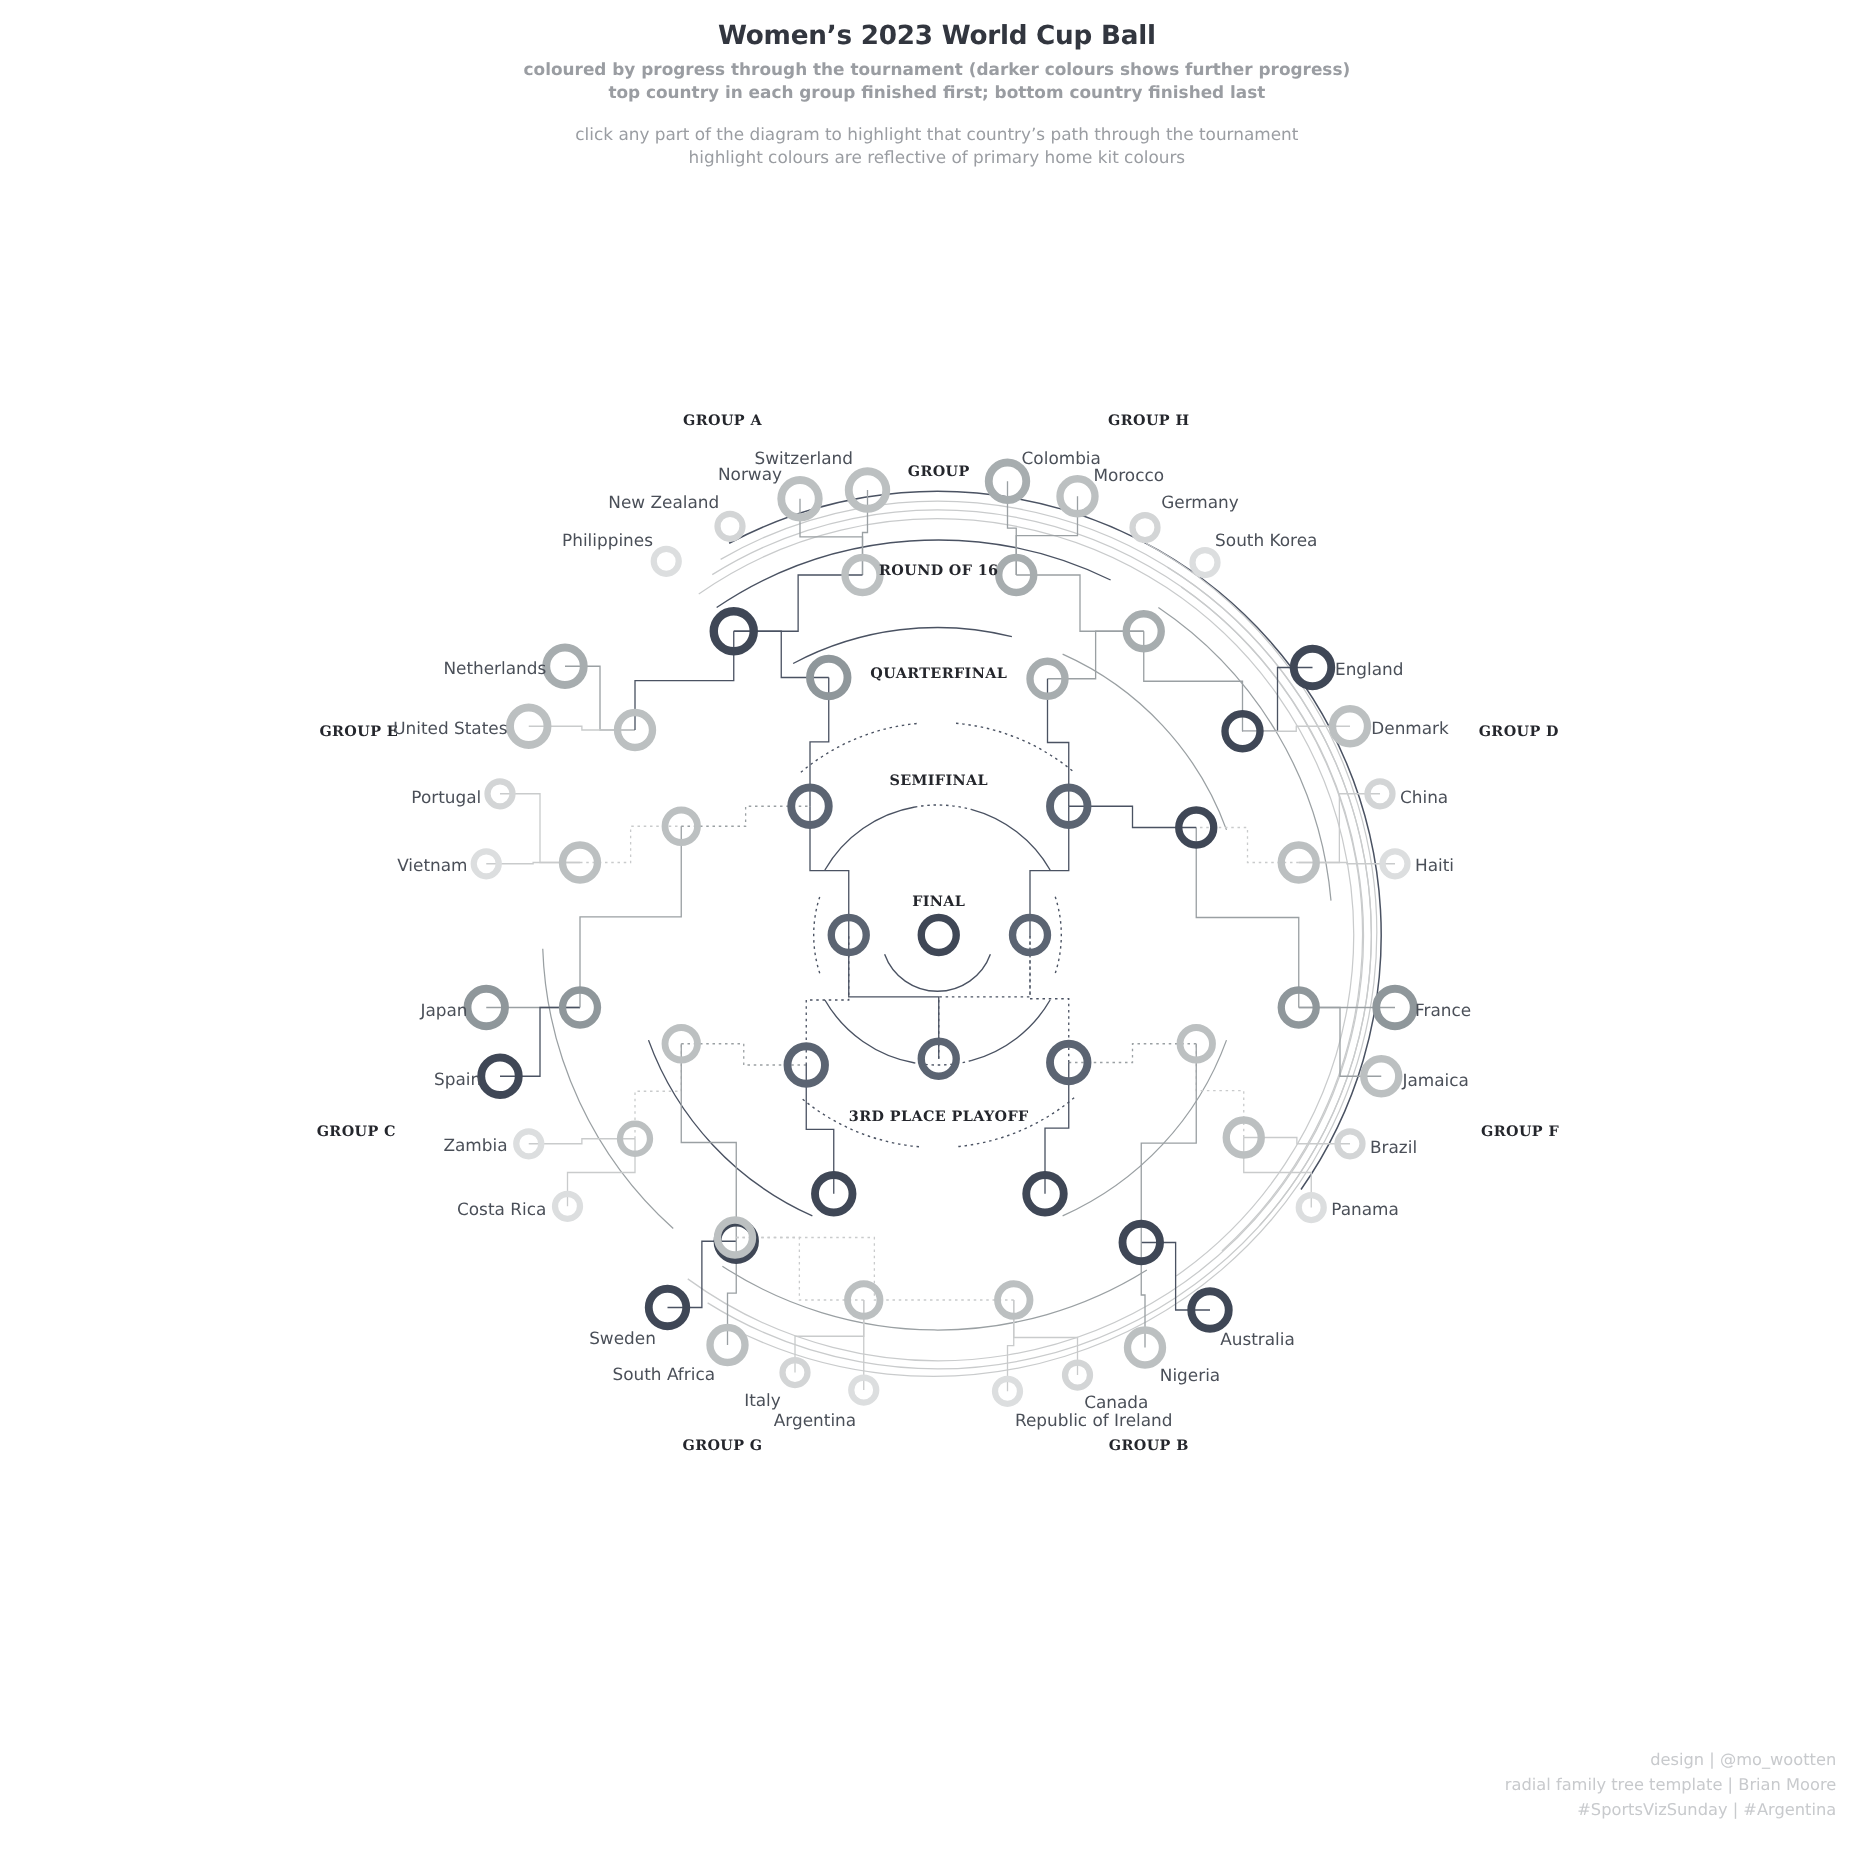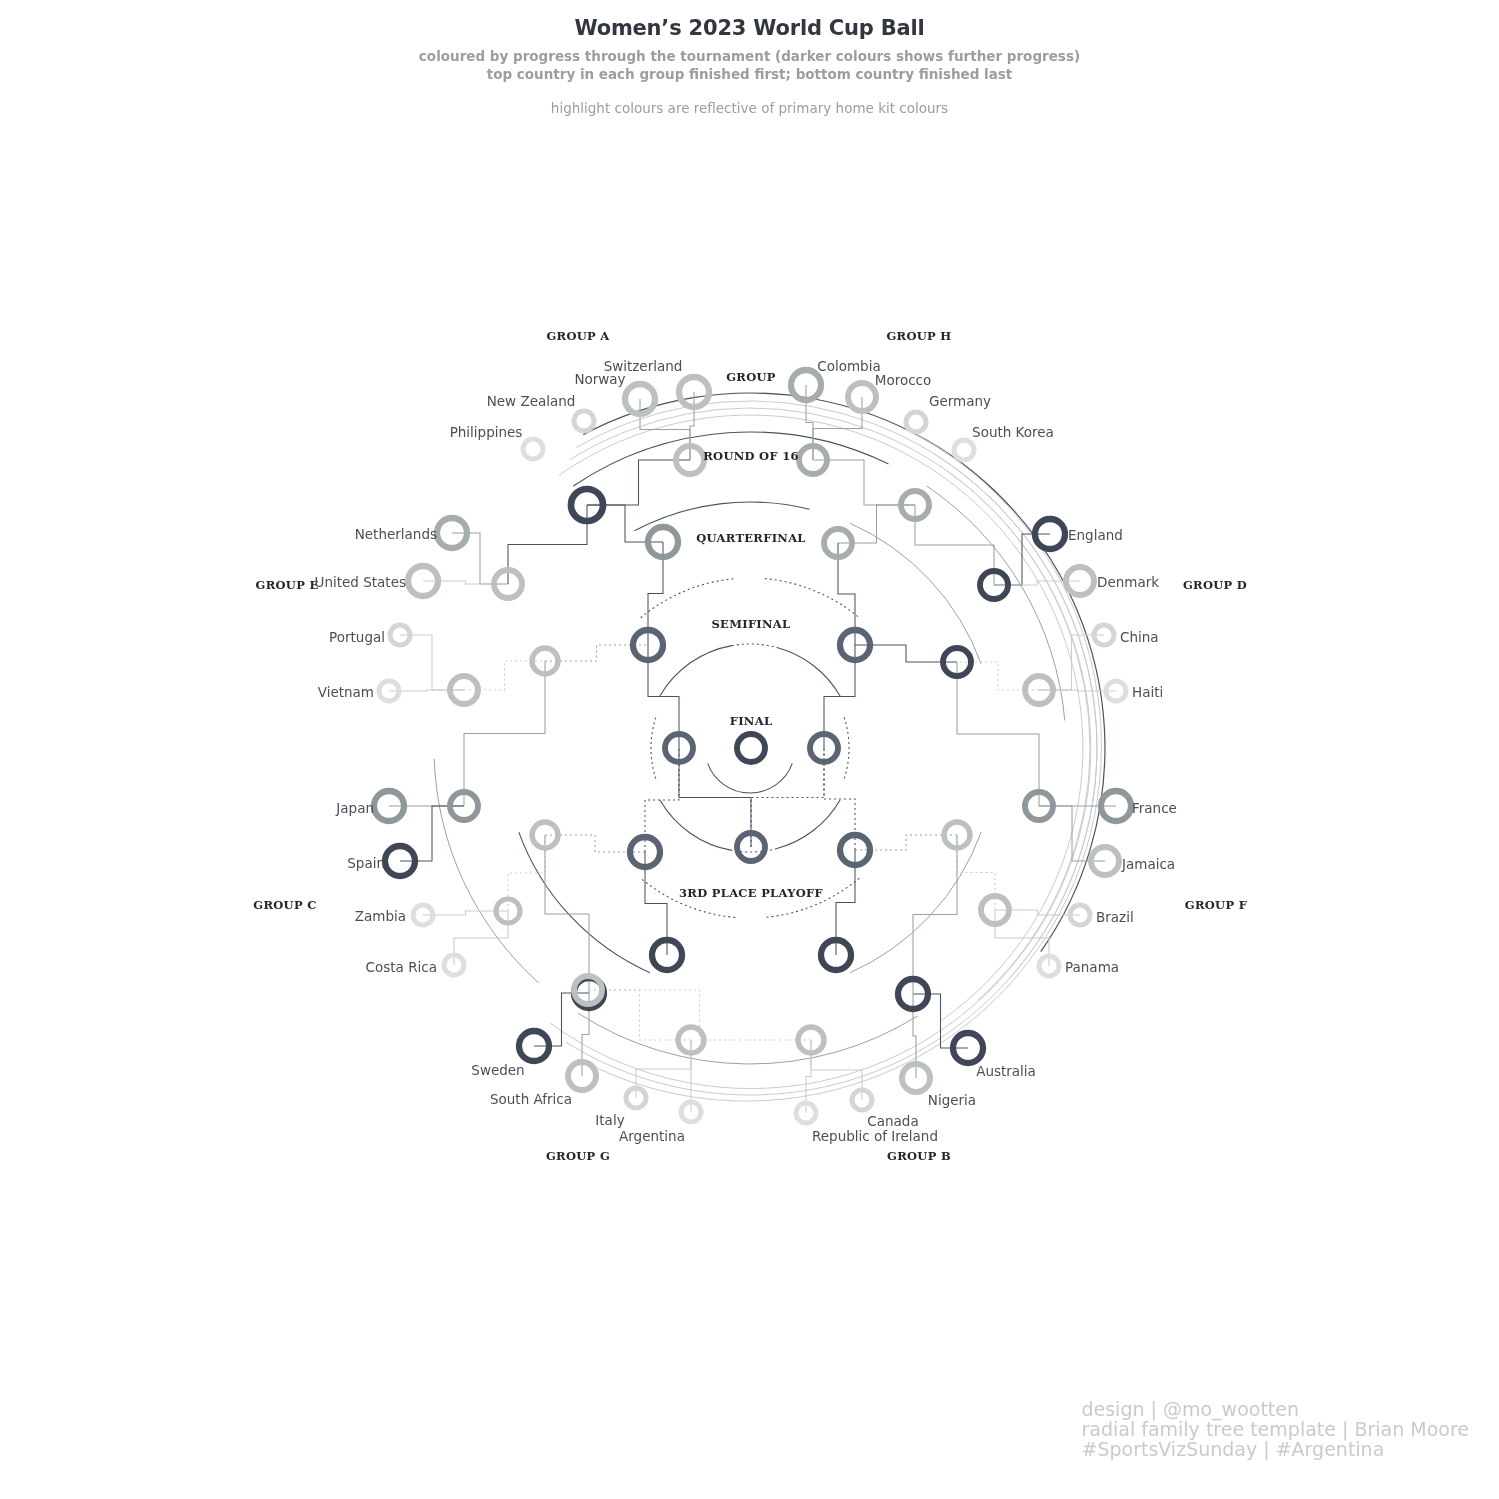--- a/index.html
+++ b/index.html
@@ -17,22 +17,22 @@
     font-weight:bold;font-size:21px;letter-spacing:-.2px;color:#32363f;
   }
   .sub{
     position:absolute;left:0;right:0;text-align:center;
     font-size:13.5px;color:#9a9da2;font-weight:400;line-height:17.5px;
   }
   #sub1{top:48px;font-weight:bold;}
   #sub2{top:100px;}
 
   .credits{
-    position:absolute;right:30px;bottom:40px;text-align:left;
-    font-size:19px;color:#c8cacd;line-height:20px;
+    position:absolute;right:30px;bottom:40px;text-align:right;
+    font-size:13px;color:#c8cacd;line-height:20px;
   }
   .credits div{white-space:pre;}
 
   svg{position:absolute;top:0;left:0;}
   text{font-family:"DejaVu Sans","Liberation Sans",sans-serif;}
   .ringlabel{
     font-family:"DejaVu Serif","Liberation Serif",serif;
     font-weight:bold;font-size:11.5px;fill:#24262c;letter-spacing:.3px;
   }
   .grouplabel{
@@ -47,20 +47,21 @@
 <div id="page">
 
   <div class="title">Women’s 2023 World Cup Ball</div>
 
   <div class="sub" id="sub1">
     <div>coloured by progress through the tournament (darker colours shows further progress)</div>
     <div>top country in each group finished first; bottom country finished last</div>
   </div>
 
   <div class="sub" id="sub2">
+    <div>click any part of the diagram to highlight that country’s path through the tournament</div>
     <div>highlight colours are reflective of primary home kit colours</div>
   </div>
 
   <svg id="bracket" width="1499" height="1499" viewBox="0 0 1499 1499">
     <g id="arcs">
         <path d="M 583.3 434.6 A 355 355 0 0 1 1040.8 951.6" fill="none" stroke="#4a5262" stroke-width="1.2"></path>
         <path d="M 576.5 447.5 A 347 347 0 0 1 1007.9 980.2" fill="none" stroke="#c9cbcc" stroke-width="1"></path>
         <path d="M 569.8 459.7 A 340 340 0 0 1 977.5 1000.7" fill="none" stroke="#c9cbcc" stroke-width="1"></path>
         <path d="M 559.0 475.2 A 333 333 0 0 1 941.0 1020.8" fill="none" stroke="#c9cbcc" stroke-width="1"></path>
         <path d="M 916.7 434.6 A 355 355 0 0 1 583.3 1061.4" fill="none" stroke="#c9cbcc" stroke-width="1"></path>

